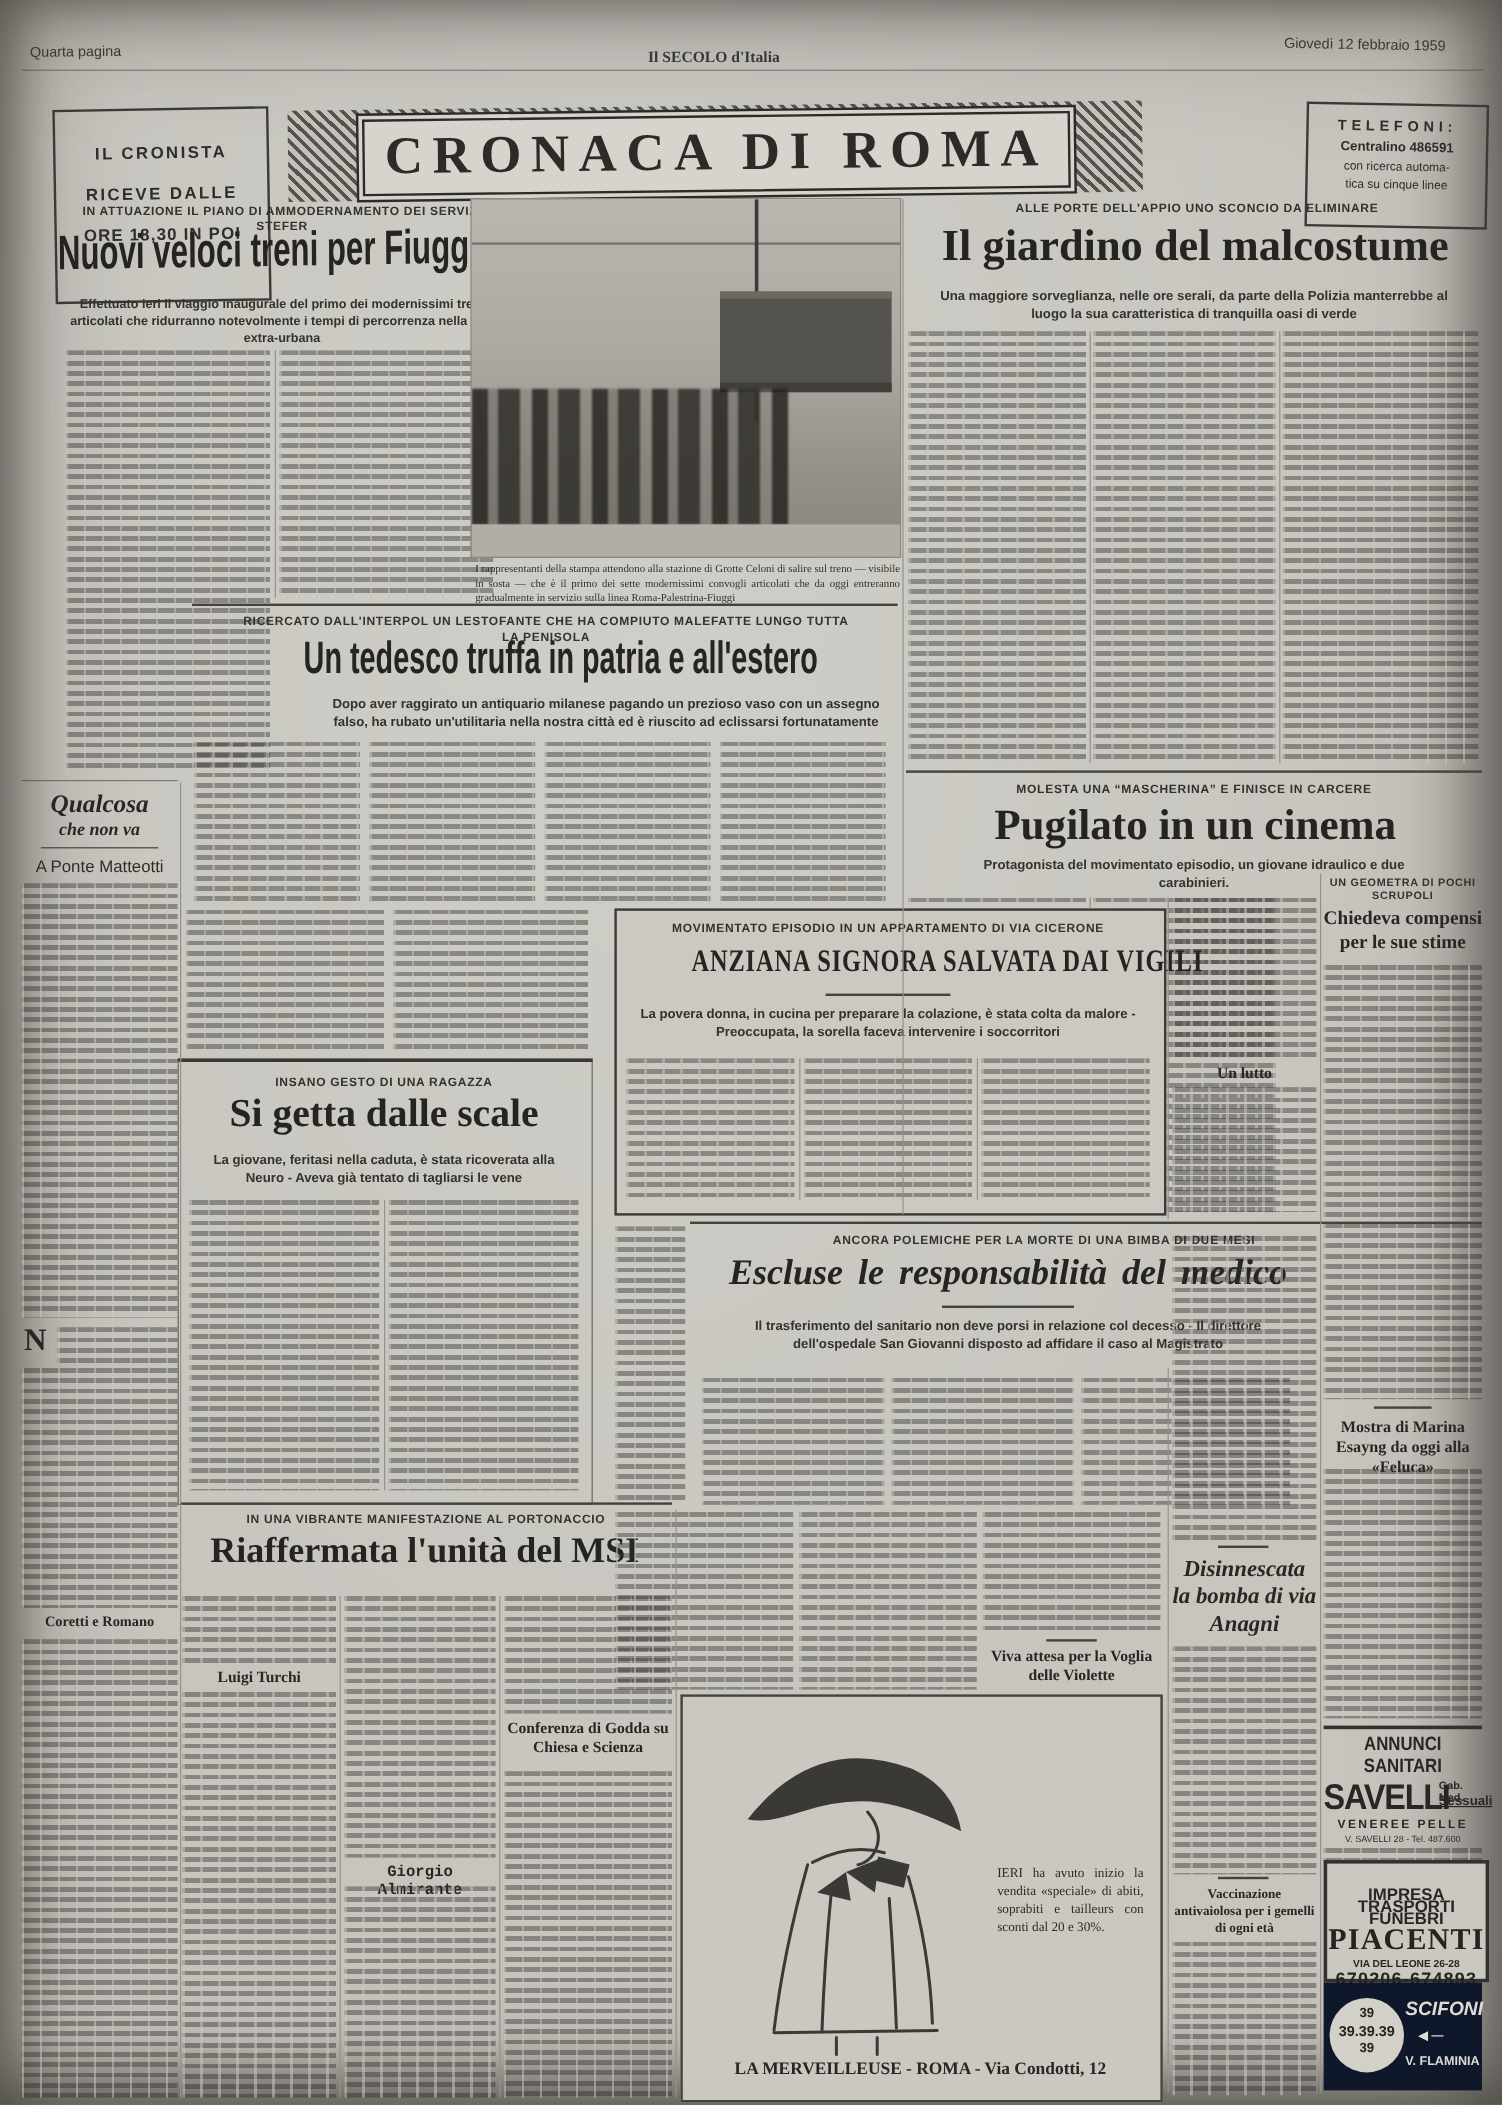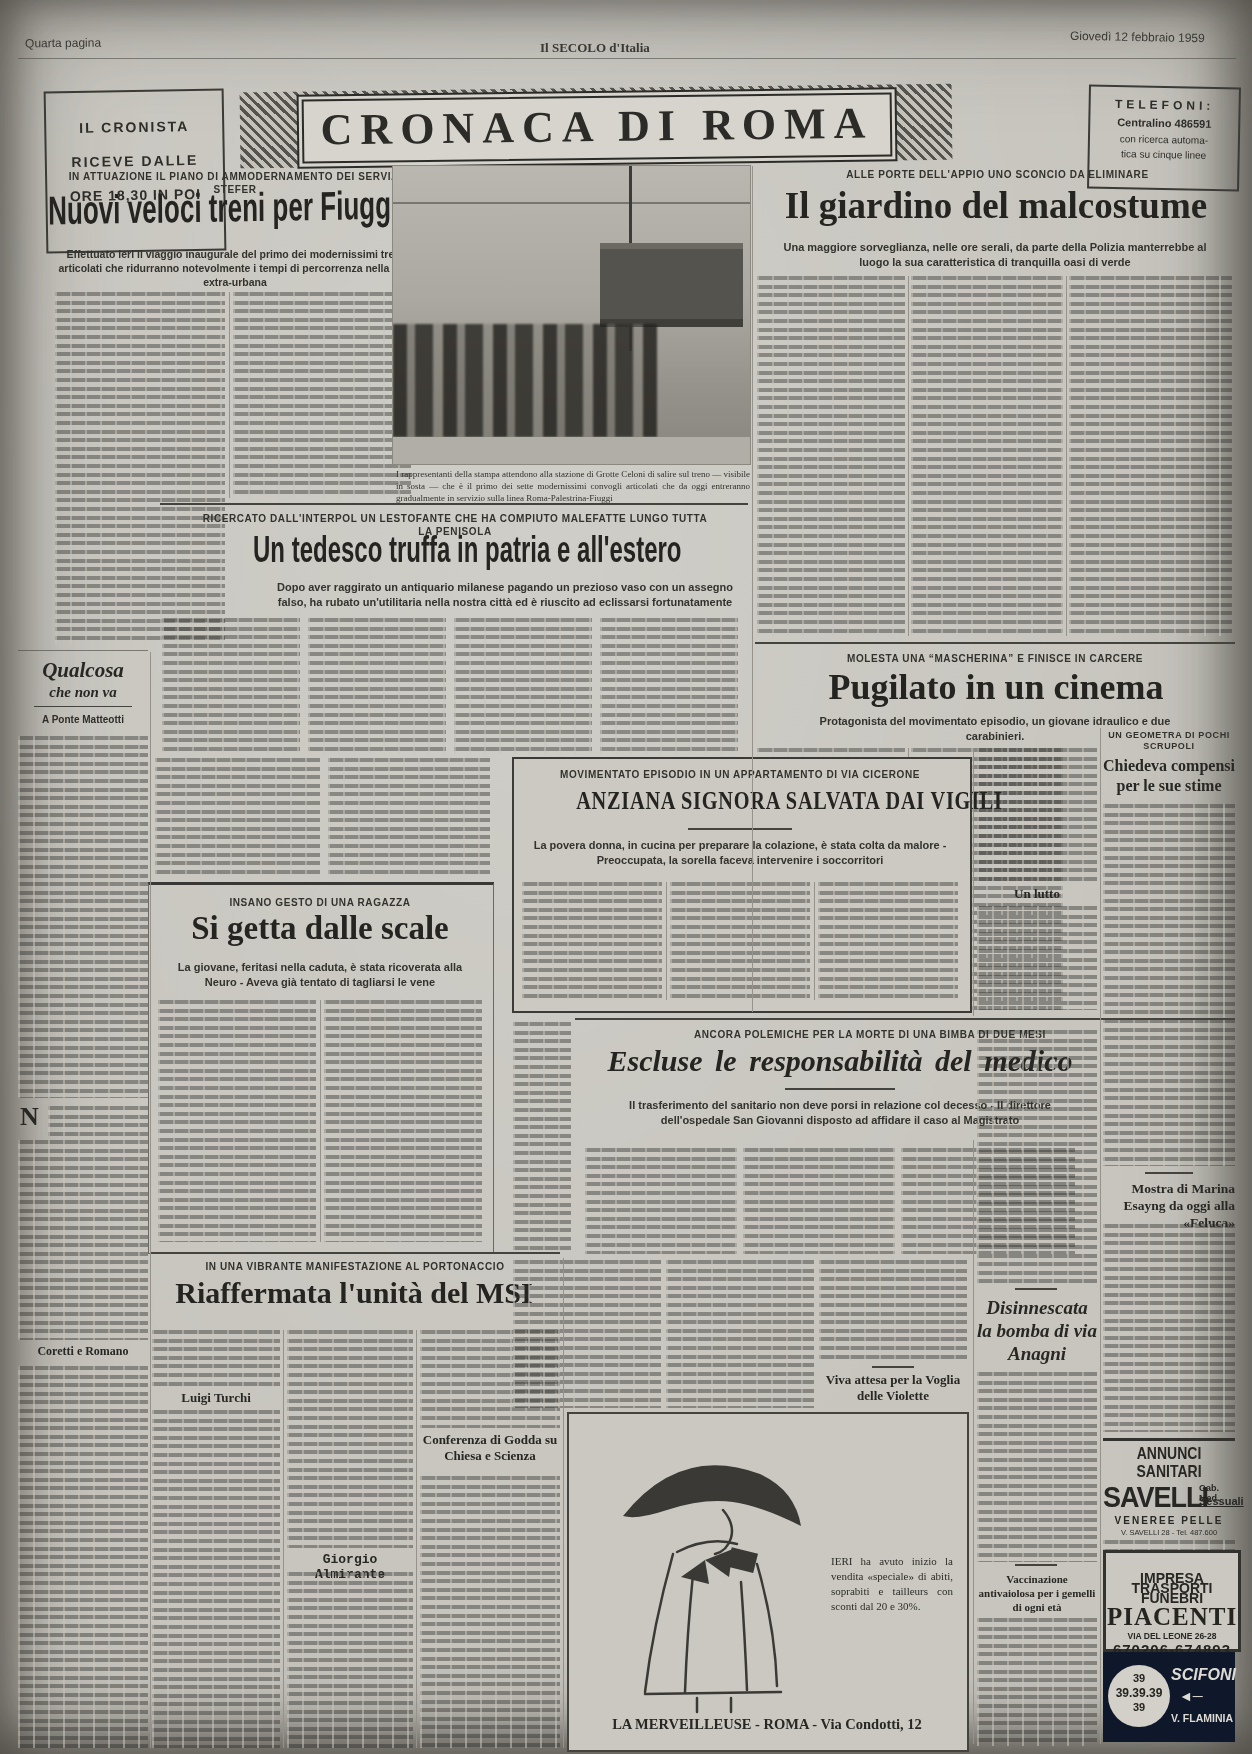--- a/index.html
+++ b/index.html
@@ -105,28 +105,28 @@
   <div class="abs tx" style="left:911px;top:748px;width:152px;height:262px;"></div>
 
   <div class="abs tx" style="left:977px;top:748px;width:120px;height:134px;"></div>
   <div class="abs smallhead" style="left:977px;top:886px;width:120px;font-size:13px;">Un lutto</div>
   <div class="abs tx" style="left:977px;top:906px;width:120px;height:104px;"></div>
 
   <div class="abs kick" style="left:1105px;top:730px;width:128px;font-size:9px;line-height:11px;">UN GEOMETRA DI POCHI SCRUPOLI</div>
   <div class="abs smallhead" style="left:1103px;top:756px;width:132px;font-size:16px;line-height:20px;">Chiedeva compensi per le sue stime</div>
   <div class="abs tx" style="left:1103px;top:804px;width:132px;height:362px;"></div>
   <div class="abs dash" style="left:1145px;top:1172px;width:48px;"></div>
-  <div class="abs smallhead" style="left:1103px;top:1180px;width:132px;font-size:13.5px;line-height:17px;text-align:right;">Mostra di Marina Esayng da oggi alla «Feluca»</div>
+  <div class="abs smallhead" style="left:1103px;top:1180px;width:132px;font-size:13.5px;line-height:17px;">Mostra di Marina Esayng da oggi alla «Feluca»</div>
   <div class="abs tx" style="left:1103px;top:1224px;width:132px;height:208px;"></div>
 
   <div class="abs hr" style="left:18px;top:650px;width:130px;height:1px;opacity:.6"></div>
   <div class="abs ctr serif" style="left:18px;top:658px;width:130px;font-style:italic;font-weight:bold;font-size:21px;color:#292723;">Qualcosa</div>
   <div class="abs ctr serif" style="left:18px;top:684px;width:130px;font-style:italic;font-weight:bold;font-size:15px;color:#292723;">che non va</div>
   <div class="abs hr" style="left:34px;top:706px;width:98px;height:1px;"></div>
-  <div class="abs ctr" style="left:18px;top:714px;width:130px;font-weight:bold;font-size:10px;color:#2f2d29;">A Ponte Matteotti</div>
+  <div class="abs ctr" style="left:18px;top:714px;width:130px;font-weight:normal;font-size:14px;color:#2f2d29;">A Ponte Matteotti</div>
   <div class="abs tx" style="left:18px;top:736px;width:130px;height:362px;"></div>
   <div class="abs serif" style="left:20px;top:1102px;font-weight:bold;font-size:26px;color:#292723;">N</div>
   <div class="abs tx" style="left:48px;top:1106px;width:100px;height:30px;"></div>
   <div class="abs tx" style="left:18px;top:1140px;width:130px;height:200px;"></div>
   <div class="abs smallhead" style="left:18px;top:1344px;width:130px;font-size:12px;">Coretti e Romano</div>
   <div class="abs tx" style="left:18px;top:1366px;width:130px;height:382px;"></div>
 
   <div class="abs" style="left:148px;top:882px;width:344px;height:368px;border:1px solid #6b6961;border-top:3px solid #3a3834;"></div>
   <div class="abs kick" style="left:158px;top:896px;width:324px;">INSANO GESTO DI UNA RAGAZZA</div>
   <div class="abs ctr serif hl" style="left:158px;top:910px;width:324px;font-size:33px;white-space:nowrap;">Si getta dalle scale</div>

